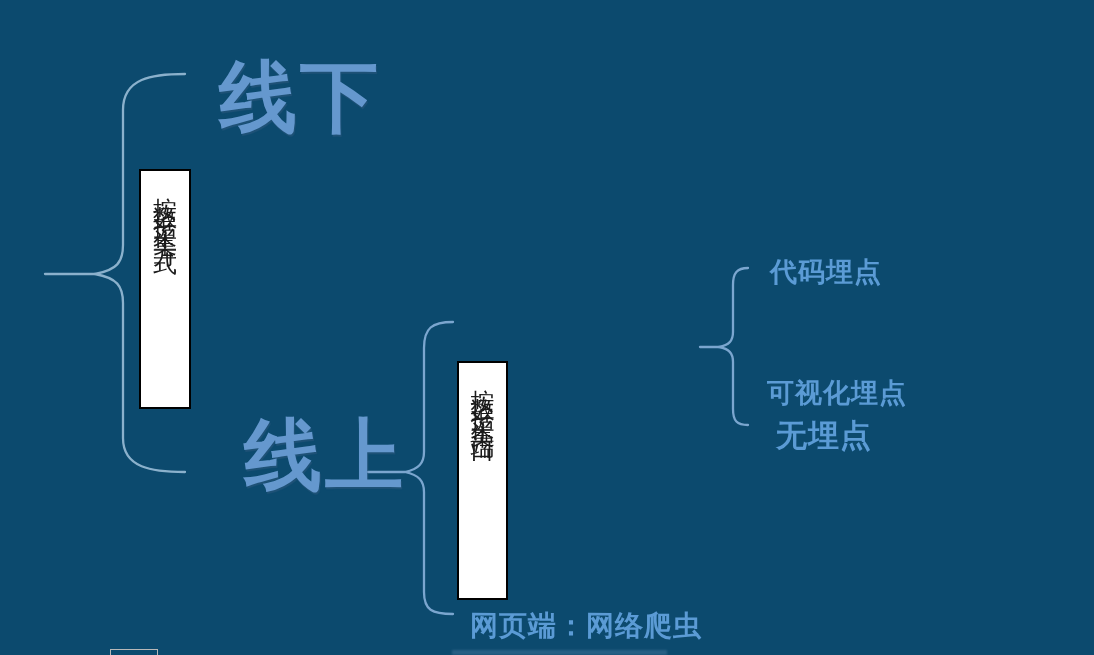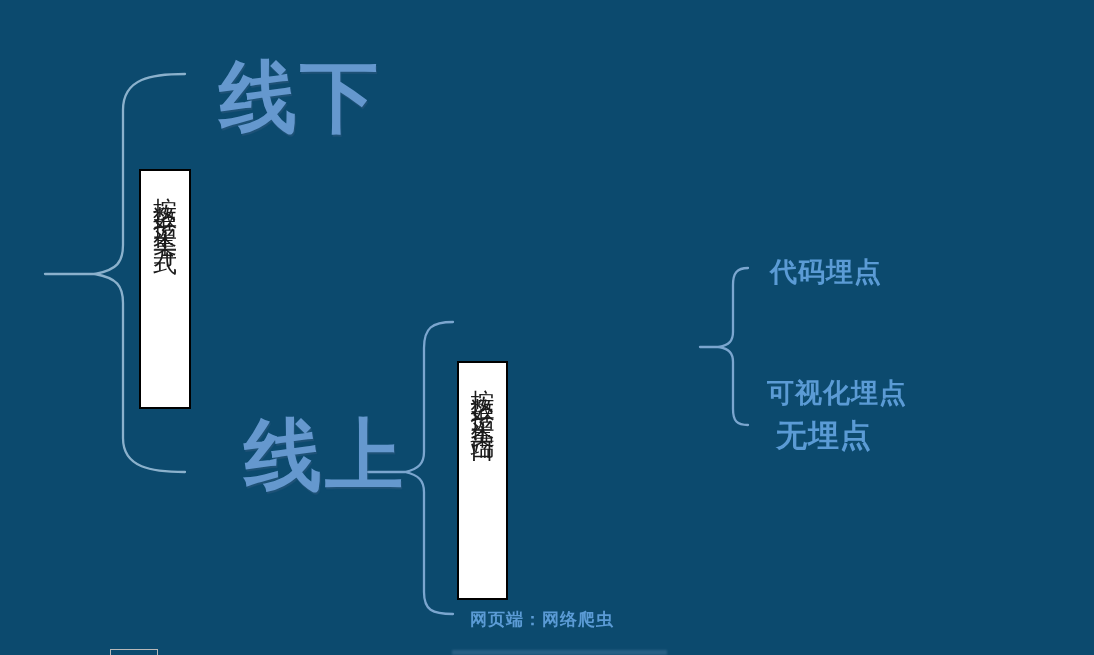--- a/index.html
+++ b/index.html
@@ -47,21 +47,21 @@
   
   .offline-title { left:219px; top:58px; }
   .offline-note  { left:398px; top:91px;  font-size:26px; letter-spacing:2px; }
   .root-box      { left:139px; top:169px; width:52px; height:240px; }
   .online-title  { left:200px; top:416px;margin-left:44px; }
   .port-box      { left:457px; top:361px; width:51px; height:239px; }
   .app-label     { left:470px; top:325px; font-size:26px; letter-spacing:1px; }
   .leaf-0        { left:770px; top:258px; font-size:27px; letter-spacing:1px; }
   .leaf-1        { left:767px; top:335px; font-size:27px; letter-spacing:1px;margin-top:44px; }
   .leaf-2        { left:776px; top:419px; font-size:31px; letter-spacing:1px; }
-  .web-label     { left:470px; top:611px; font-size:17px; letter-spacing:1px; }
+  .web-label     { left:470px; top:611px; font-size:28px; letter-spacing:1px; }
 </style>
 </head>
 <body>
 
 <div class="canvas">
 
   <svg class="overlay" viewBox="0 0 1094 655" aria-hidden="true">
 
     <path class="brace-soft" d="M185,74 C152,74 123,78 123,110 L123,245 C123,262 117,270 95,274 C117,278 123,286 123,303 L123,438 C123,468 152,472 185,472"></path>
     <path class="brace-soft" d="M45,274 L95,274"></path>

